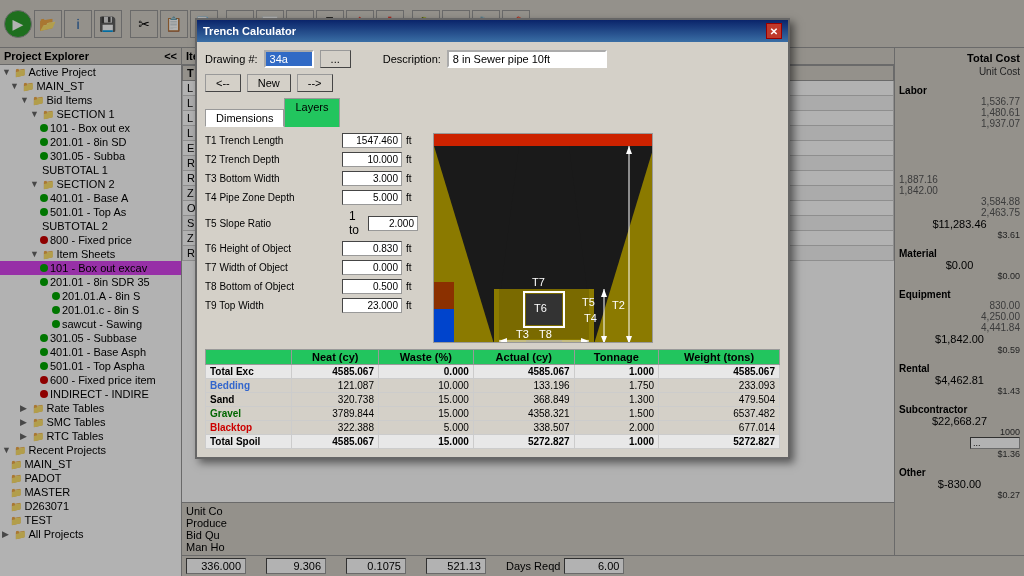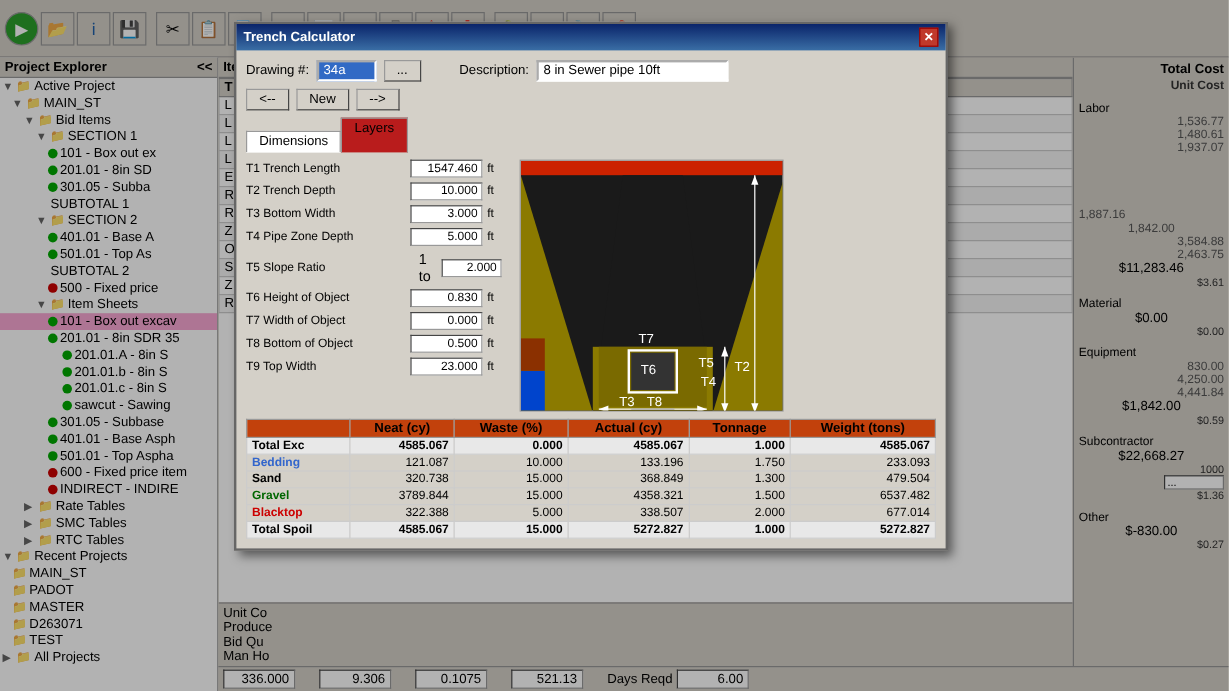--- a/index.html
+++ b/index.html
@@ -34,59 +34,59 @@
     .items-header { background: #d4d0c8; padding: 2px 4px; font-weight: bold; display: flex; justify-content: space-between; border-bottom: 1px solid #999; }
     
     table.data-table { width: 100%; border-collapse: collapse; font-size: 10px; }
     table.data-table th { background: #d4d0c8; border: 1px solid #999; padding: 1px 4px; text-align: left; font-weight: bold; white-space: nowrap; }
     table.data-table td { border: 1px solid #ccc; padding: 1px 4px; white-space: nowrap; }
     table.data-table tr:nth-child(even) { background: #f5f5f5; }
 
     
     .costs-panel { width: 130px; background: #d4d0c8; border-left: 1px solid #999; padding: 4px; font-size: 10px; }
     .costs-header { font-weight: bold; text-align: right; font-size: 11px; margin-bottom: 2px; }
-    .costs-subheader { font-weight: bold; text-align: right; font-size: 10px; color: #333; margin-bottom: 8px; }
+    .costs-subheader { font-weight: normal; text-align: right; font-size: 10px; color: #333; margin-bottom: 8px; }
     .cost-section { margin-bottom: 8px; }
-    .cost-label { font-weight: normal; font-size: 10px; }
+    .cost-label { font-weight: bold; font-size: 10px; }
     .cost-value { text-align: center; color: #000; }
     .cost-small { font-size: 9px; text-align: right; color: #333; }
 
     
     .modal-overlay { position: absolute; top: 0; left: 0; width: 100%; height: 100%; background: rgba(0,0,0,0.3); z-index: 100; }
     .modal { position: absolute; top: 18px; left: 195px; width: 595px; background: #d4d0c8; border: 2px solid #666; box-shadow: 4px 4px 8px rgba(0,0,0,0.5); z-index: 101; }
     .modal-titlebar { background: linear-gradient(to bottom, #0a246a, #3a6ea5); color: white; padding: 3px 6px; display: flex; justify-content: space-between; align-items: center; font-weight: bold; font-size: 11px; }
     .modal-close { background: #c0392b; border: 1px solid #900; color: white; width: 16px; height: 16px; display: flex; align-items: center; justify-content: center; cursor: pointer; font-size: 10px; font-weight: bold; }
     .modal-body { padding: 8px; }
     
     .modal-row { display: flex; align-items: center; gap: 6px; margin-bottom: 6px; }
     .modal-input { border: 2px inset #fff; background: #316AC5; color: white; padding: 1px 4px; font-size: 11px; }
     .modal-input-white { border: 2px inset #fff; background: #fff; padding: 1px 4px; font-size: 11px; }
     .modal-btn { background: #d4d0c8; border: 1px outset #999; padding: 2px 10px; cursor: pointer; font-size: 11px; }
 
     .tabs { display: flex; gap: 0; margin-bottom: 6px; }
-    .tab { background: #b91c1c; border: 1px solid #999; border-bottom: none; padding: 2px 10px; cursor: pointer; font-size: 11px; }
+    .tab { background: #22c55e; border: 1px solid #999; border-bottom: none; padding: 2px 10px; cursor: pointer; font-size: 11px; }
     .tab.active { background: #fff; border-bottom: 1px solid #fff; z-index: 1; margin-top: 11px; }
 
     .modal-main { display: flex; gap: 8px; }
     
     
     .dimensions-panel { width: 220px; }
     .dim-row { display: flex; align-items: center; gap: 4px; margin-bottom: 4px; }
     .dim-label { font-size: 10px; width: 140px; }
     .dim-input { width: 60px; border: 1px inset #999; background: #fff; padding: 1px 3px; text-align: right; font-size: 10px; }
     .dim-unit { font-size: 10px; width: 20px; }
     .dim-to { font-size: 12px; width: 15px; }
 
     
     .trench-diagram { width: 220px; height: 210px; position: relative; border: 1px solid #999; overflow: hidden; }
 
     
     .bottom-table { margin-top: 6px; }
     .bottom-table table { border-collapse: collapse; font-size: 10px; width: 100%; }
-    .bottom-table th { background: #c2410c; border: 1px solid #999; padding: 1px 6px; text-align: center; font-weight: bold; }
+    .bottom-table th { background: #22c55e; border: 1px solid #999; padding: 1px 6px; text-align: center; font-weight: bold; }
     .bottom-table td { border: 1px solid #ccc; padding: 1px 4px; text-align: right; font-size: 10px; }
     .bottom-table td.row-label { text-align: left; font-weight: bold; font-size: 10px; }
     .bottom-table .bedding { color: #3366cc; font-weight: bold; }
     .bottom-table .sand { color: #000; margin-left: 32px; }
     .bottom-table .gravel { color: #006600; font-weight: bold; }
     .bottom-table .blacktop { color: #cc0000; font-weight: bold; }
     .bottom-table tr.total-row td { background: #e8e8e8; font-weight: bold; }
 
     
     .trench-svg { width: 220px; height: 210px; }
@@ -180,42 +180,38 @@
       <div class="tree-item tree-indent-4">
         <span class="dot-green"></span>
         <span>501.01 - Top As</span>
       </div>
       <div class="tree-item tree-indent-3">
         <span style="width:10px;display:inline-block"></span>
         <span>SUBTOTAL 2</span>
       </div>
       <div class="tree-item tree-indent-4">
         <span class="dot-red"></span>
-        <span>500 - Fixed price</span>
+        <span>800 - Fixed price</span>
       </div>
       <div class="tree-item tree-indent-3">
         <span class="expand-icon">▼</span>
         <span class="folder-icon">📁</span>
         <span>Item Sheets</span>
       </div>
-      <div class="tree-item tree-indent-4" style="background:#f9a8d4;align-items:center;">
+      <div class="tree-item tree-indent-4" style="background:#d946ef;align-items:center;">
         <span class="dot-green"></span>
         <span>101 - Box out excav</span>
       </div>
       <div class="tree-item tree-indent-4">
         <span class="dot-green"></span>
         <span>201.01 - 8in SDR 35</span>
       </div>
       <div class="tree-item" style="padding-left:52px;">
         <span class="dot-green"></span>
         <span>201.01.A - 8in S</span>
-      </div>
-      <div class="tree-item" style="padding-left:52px;">
-        <span class="dot-green"></span>
-        <span>201.01.b - 8in S</span>
       </div>
       <div class="tree-item" style="padding-left:52px;">
         <span class="dot-green"></span>
         <span>201.01.c - 8in S</span>
       </div>
       <div class="tree-item" style="padding-left:52px;">
         <span class="dot-green"></span>
         <span>sawcut - Sawing</span>
       </div>
       <div class="tree-item tree-indent-4">
@@ -377,21 +373,21 @@
         <div class="costs-panel">
           <div class="costs-header">Total Cost</div>
           <div class="costs-subheader">Unit Cost</div>
 
           <div class="cost-section">
             <div class="cost-label">Labor</div>
             <div style="text-align:right; font-size:10px; color:#555;">1,536.77</div>
             <div style="text-align:right; font-size:10px; color:#555;">1,480.61</div>
             <div style="text-align:right; font-size:10px; color:#555;">1,937.07</div>
             <div style="text-align:left; font-size:10px; color:#555;margin-top:45px;">1,887.16</div>
-            <div style="text-align:center; font-size:10px; color:#555;">1,842.00</div>
+            <div style="text-align:left; font-size:10px; color:#555;">1,842.00</div>
             <div style="text-align:right; font-size:10px; color:#555;">3,584.88</div>
             <div style="text-align:right; font-size:10px; color:#555;">2,463.75</div>
             <div class="cost-value">$11,283.46</div>
             <div class="cost-small">$3.61</div>
           </div>
 
           <div class="cost-section">
             <div class="cost-label">Material</div>
             <div class="cost-value">$0.00</div>
             <div class="cost-small">$0.00</div>
@@ -399,20 +395,25 @@
 
           <div class="cost-section">
             <div class="cost-label">Equipment</div>
             <div style="text-align:right; font-size:10px; color:#555;">830.00</div>
             <div style="text-align:right; font-size:10px; color:#555;">4,250.00</div>
             <div style="text-align:right; font-size:10px; color:#555;">4,441.84</div>
             <div class="cost-value">$1,842.00</div>
             <div class="cost-small">$0.59</div>
           </div>
 
+          <div class="cost-section">
+            <div class="cost-label">Rental</div>
+            <div class="cost-value">$4,462.81</div>
+            <div class="cost-small">$1.43</div>
+          </div>
 
           <div class="cost-section">
             <div class="cost-label">Subcontractor</div>
             <div class="cost-value">$22,668.27</div>
             <div style="font-size:9px; text-align:right; color:#333;">1000</div>
             <div style="display:flex; justify-content:flex-end; gap:2px; align-items:center;">
               <div style="border:1px inset #999; background:#fff; width:50px; height:12px; font-size:9px; padding:0 2px;">...</div>
             </div>
             <div class="cost-small">$1.36</div>
           </div>

